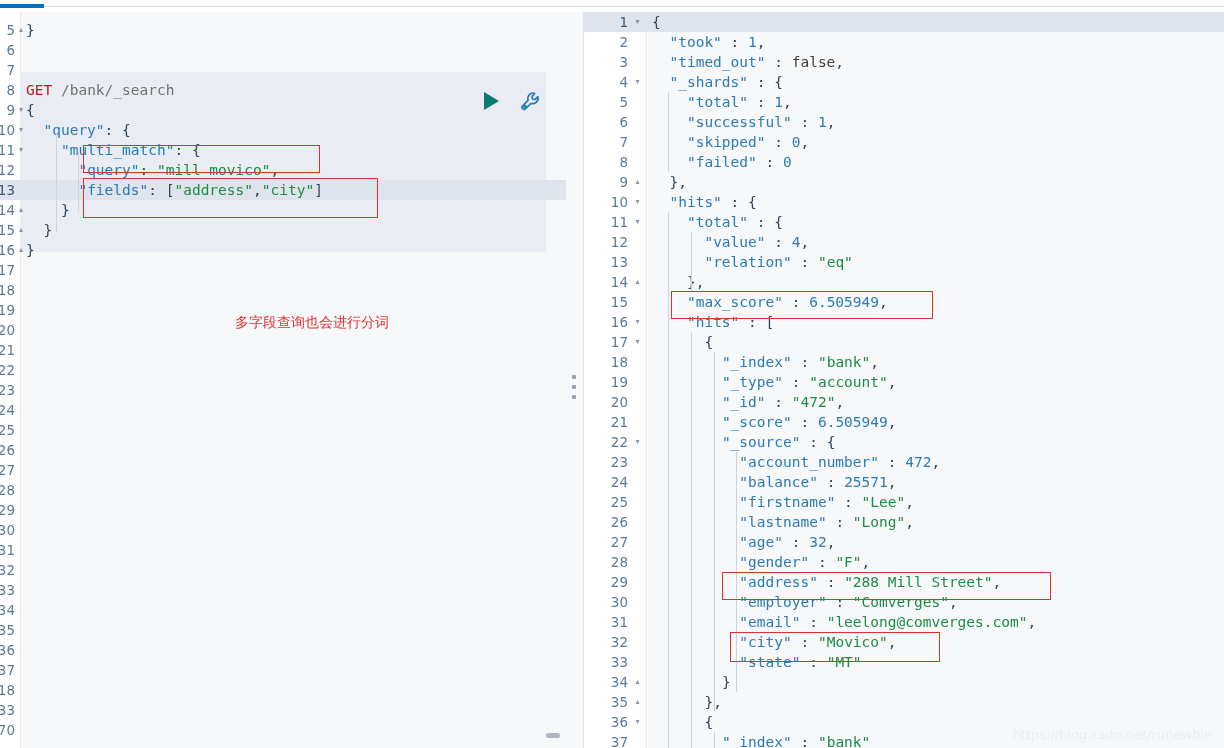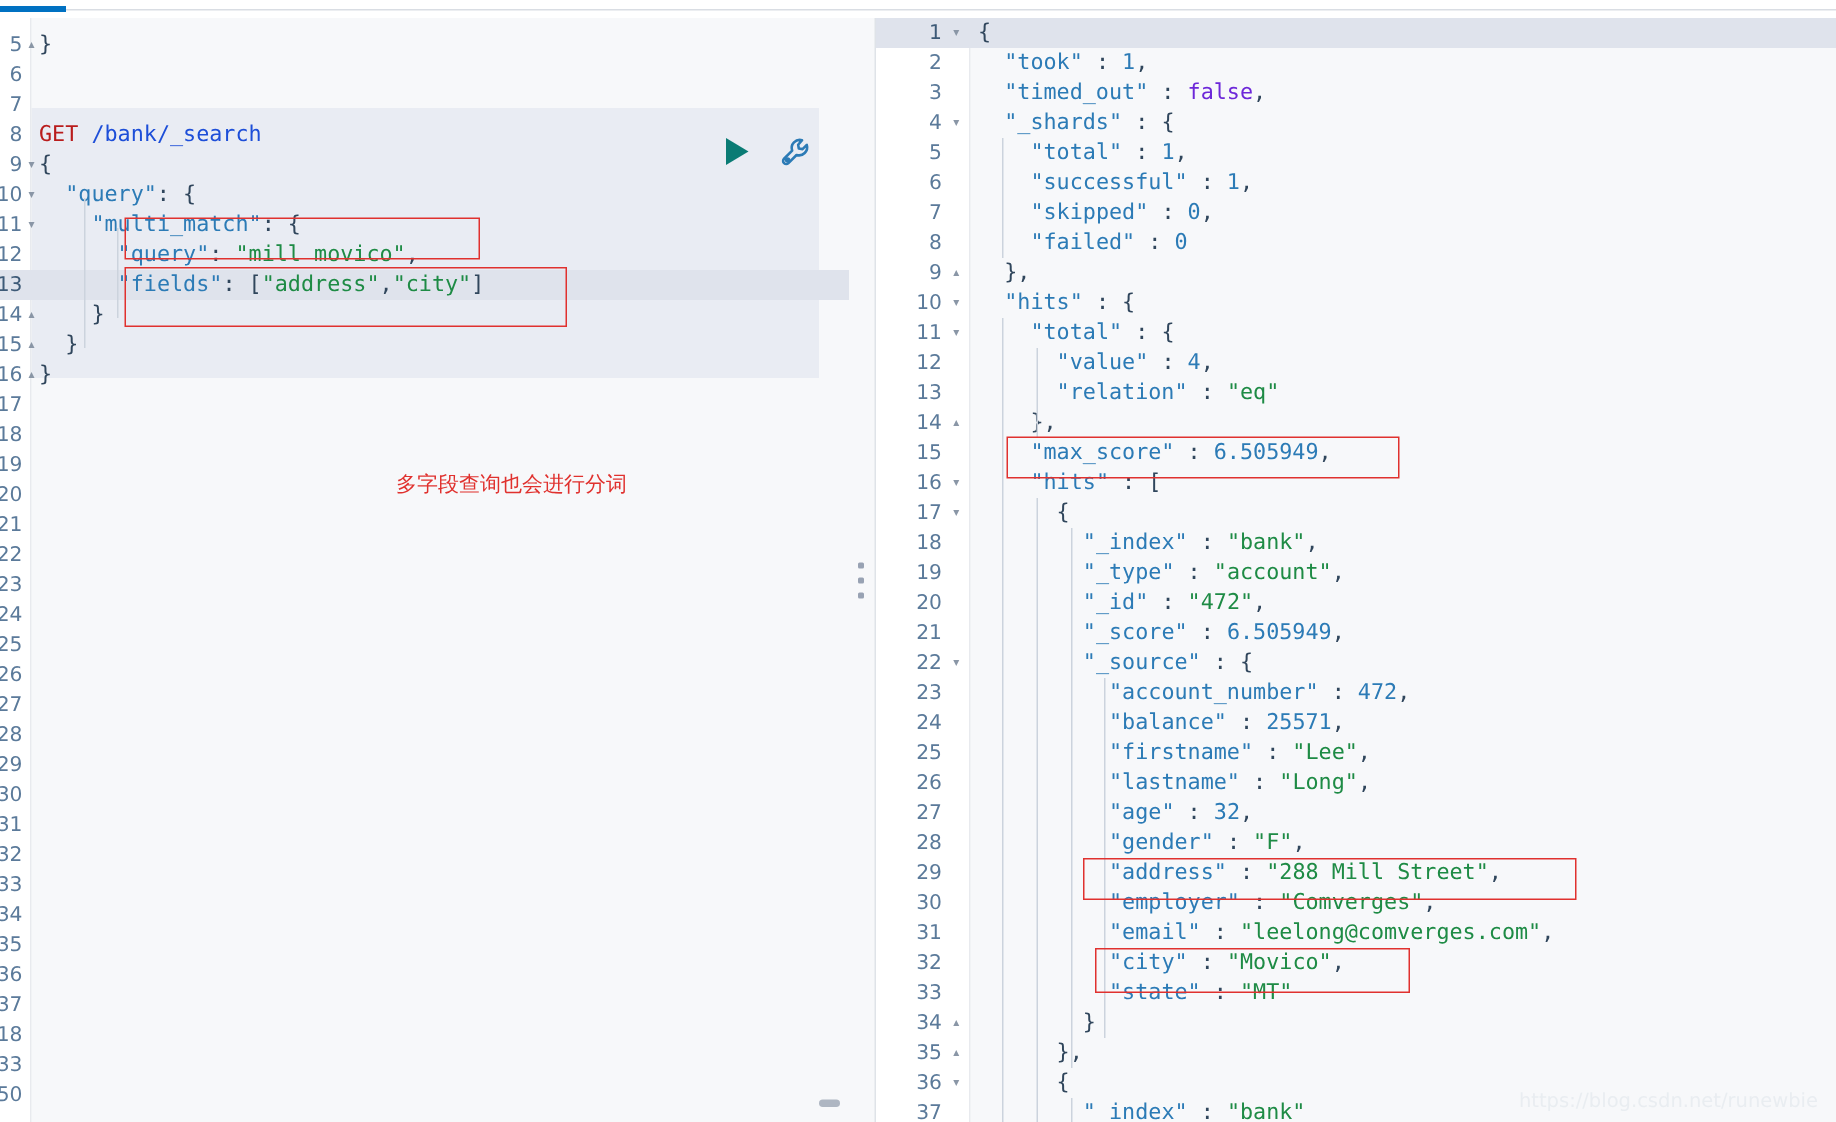--- a/index.html
+++ b/index.html
@@ -160,24 +160,24 @@
     top: 60px;
     width: 526px;
     height: 180px;
     background: #e9ecf3;
   }
 
   
   .k      { color: #2c7bb6; }   
   .s      { color: #1e8b45; }   
   .n      { color: #2c7bb6; }   
-  .b      { color: #6d28d9; }   
+  .b      { color: #404040; }   
   .p      { color: #30465c; }   
   .method { color: #b91c1c; }   
-  .url    { color: #1d4ed8; text-align: right; }   
+  .url    { color: #737373; text-align: right; }   
 
   
   .ig {
     position: absolute;
     width: 1px;
     background: #ccd3dd;
   }
 
   
   .req-actions {
@@ -209,21 +209,20 @@
     box-sizing: border-box;
     pointer-events: none;
     background: transparent;
   }
   .note-cn {
     position: absolute;
     color: #e0312e;
     font-size: 14px;
     font-family: "DejaVu Sans", "Liberation Sans", sans-serif;
     white-space: nowrap;
-    margin-left: 29px;
   }
 
   
   .watermark {
     position: absolute;
     right: 12px;
     bottom: 6px;
     color: #e9edf1;
     font-size: 13px;
     font-family: "DejaVu Sans", "Liberation Sans", sans-serif;
@@ -286,21 +285,21 @@
           <div class="gline">30</div>
           <div class="gline">31</div>
           <div class="gline">32</div>
           <div class="gline">33</div>
           <div class="gline">34</div>
           <div class="gline">35</div>
           <div class="gline">36</div>
           <div class="gline">37</div>
           <div class="gline">18</div>
           <div class="gline">33</div>
-          <div class="gline">50</div>
+          <div class="gline">70</div>
         </div>
 
       <div class="code code-left" id="code-left"><div style="height:8px"></div><div class="cline"><span class="p">}</span></div><div class="cline">&nbsp;</div><div class="cline">&nbsp;</div><div class="cline"><span class="method">GET</span> <span class="url">/bank/_search</span></div><div class="cline"><span class="p">{</span></div><div class="cline"><span class="p"> </span><span class="p"> </span><span class="k">"query"</span><span class="p">:</span><span class="p"> </span><span class="p">{</span></div><div class="cline"><span class="p"> </span><span class="p"> </span><span class="p"> </span><span class="p"> </span><span class="k">"multi_match"</span><span class="p">:</span><span class="p"> </span><span class="p">{</span></div><div class="cline"><span class="p"> </span><span class="p"> </span><span class="p"> </span><span class="p"> </span><span class="p"> </span><span class="p"> </span><span class="k">"query"</span><span class="p">:</span><span class="p"> </span><span class="s">"mill movico"</span><span class="p">,</span></div><div class="cline active-l"><span class="p"> </span><span class="p"> </span><span class="p"> </span><span class="p"> </span><span class="p"> </span><span class="p"> </span><span class="k">"fields"</span><span class="p">:</span><span class="p"> </span><span class="p">[</span><span class="s">"address"</span><span class="p">,</span><span class="s">"city"</span><span class="p">]</span></div><div class="cline"><span class="p"> </span><span class="p"> </span><span class="p"> </span><span class="p"> </span><span class="p">}</span></div><div class="cline"><span class="p"> </span><span class="p"> </span><span class="p">}</span></div><div class="cline"><span class="p">}</span></div></div>
 
       <div class="ig" style="left:56px; top:120px; height:100px;"></div>
       <div class="ig" style="left:78px; top:140px; height:60px;"></div>
 
       <div class="req-actions">
         <div class="play-icon"></div>
         <span class="wrench-icon">

